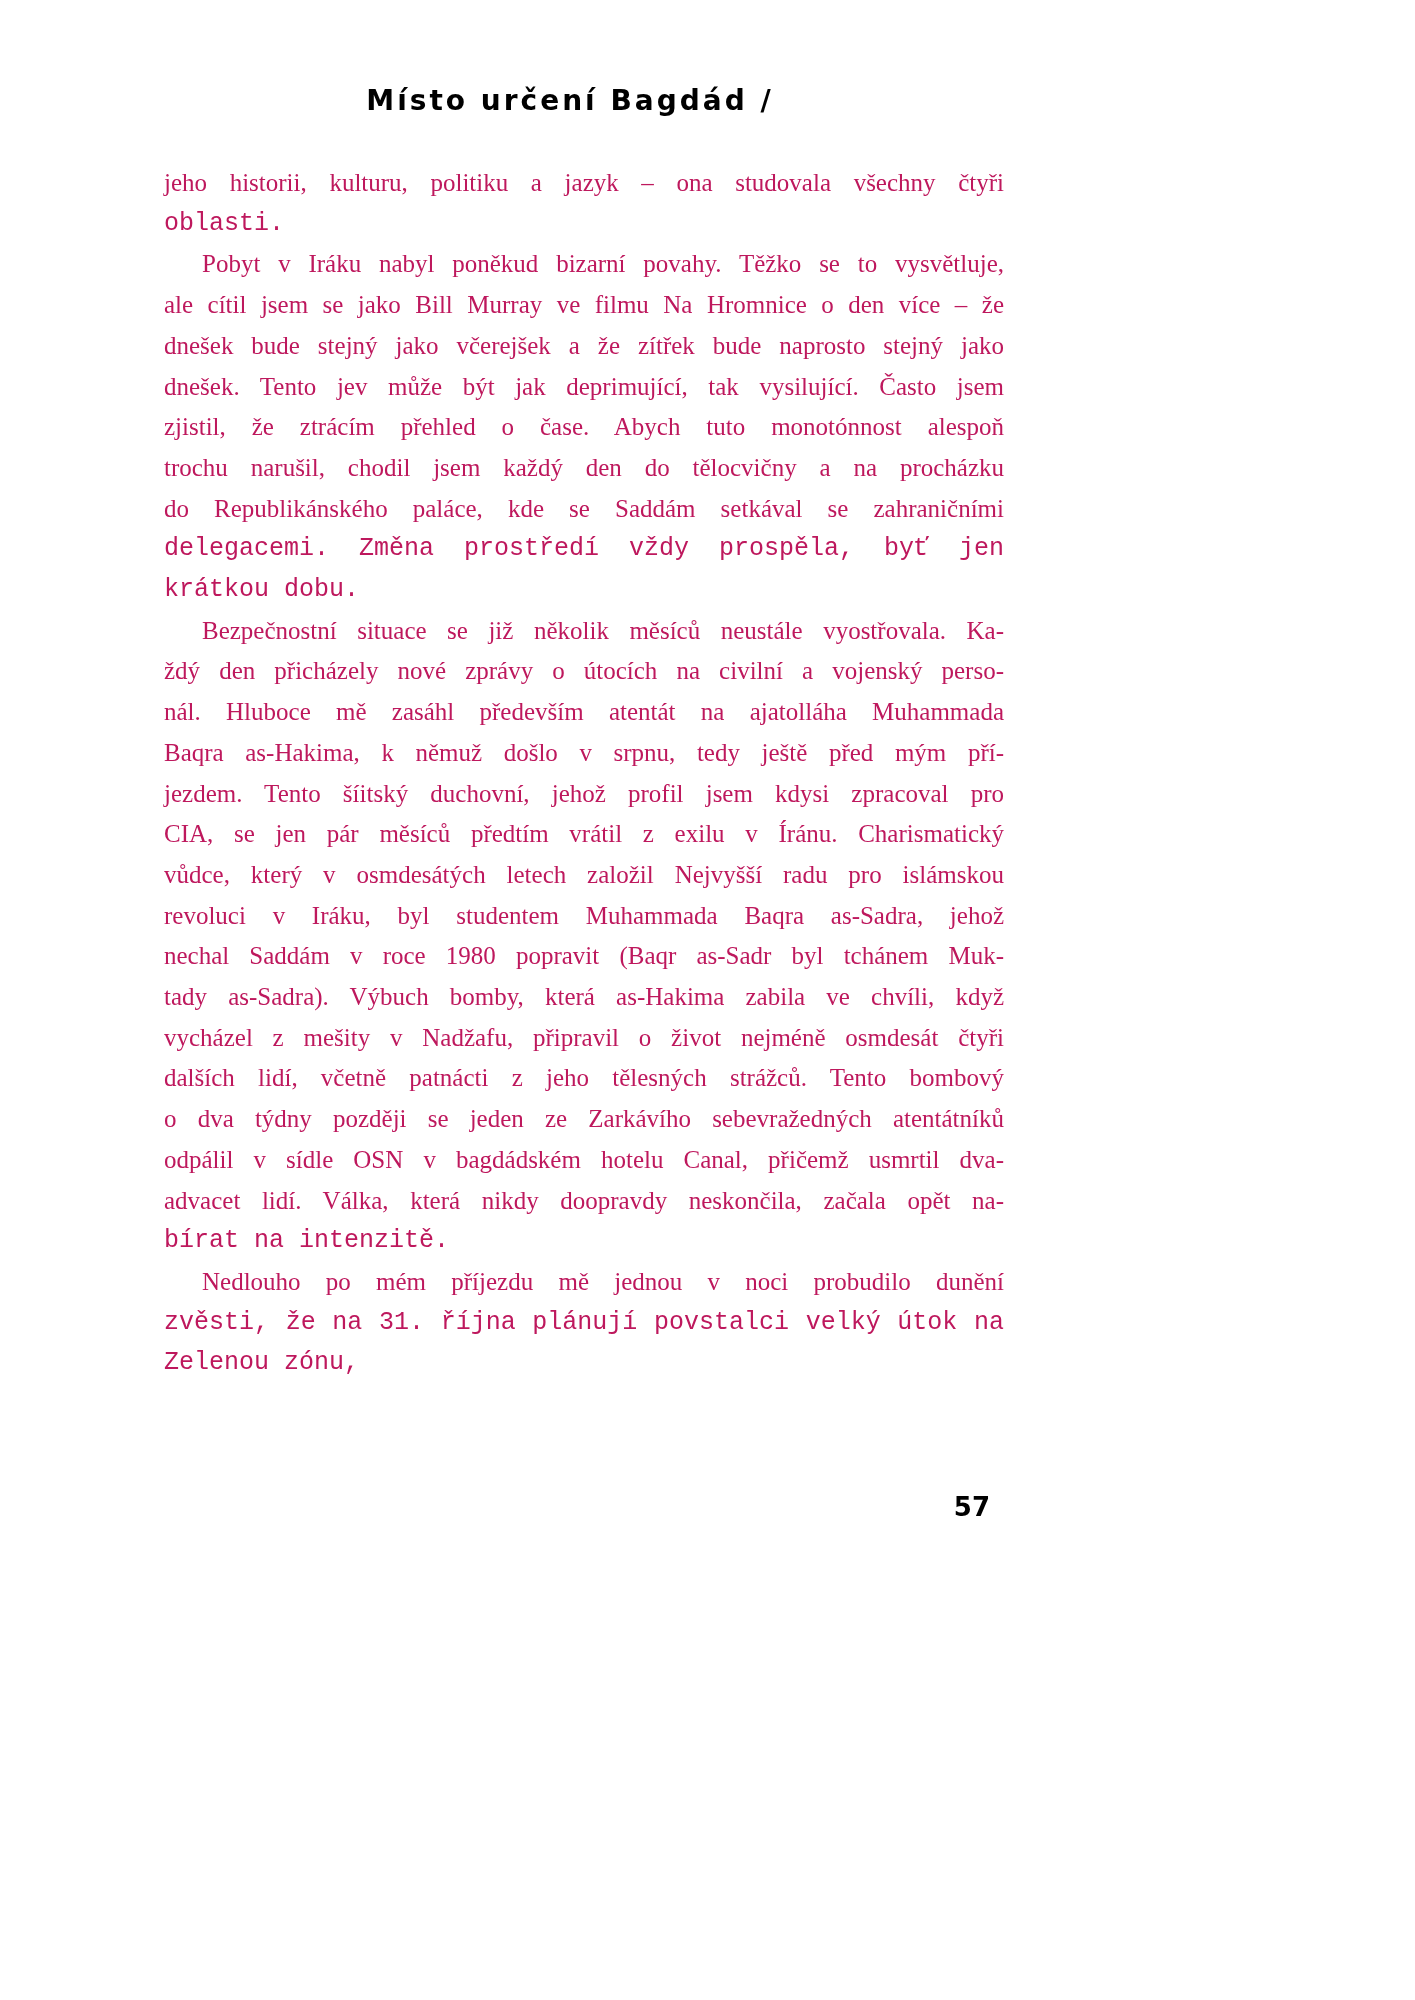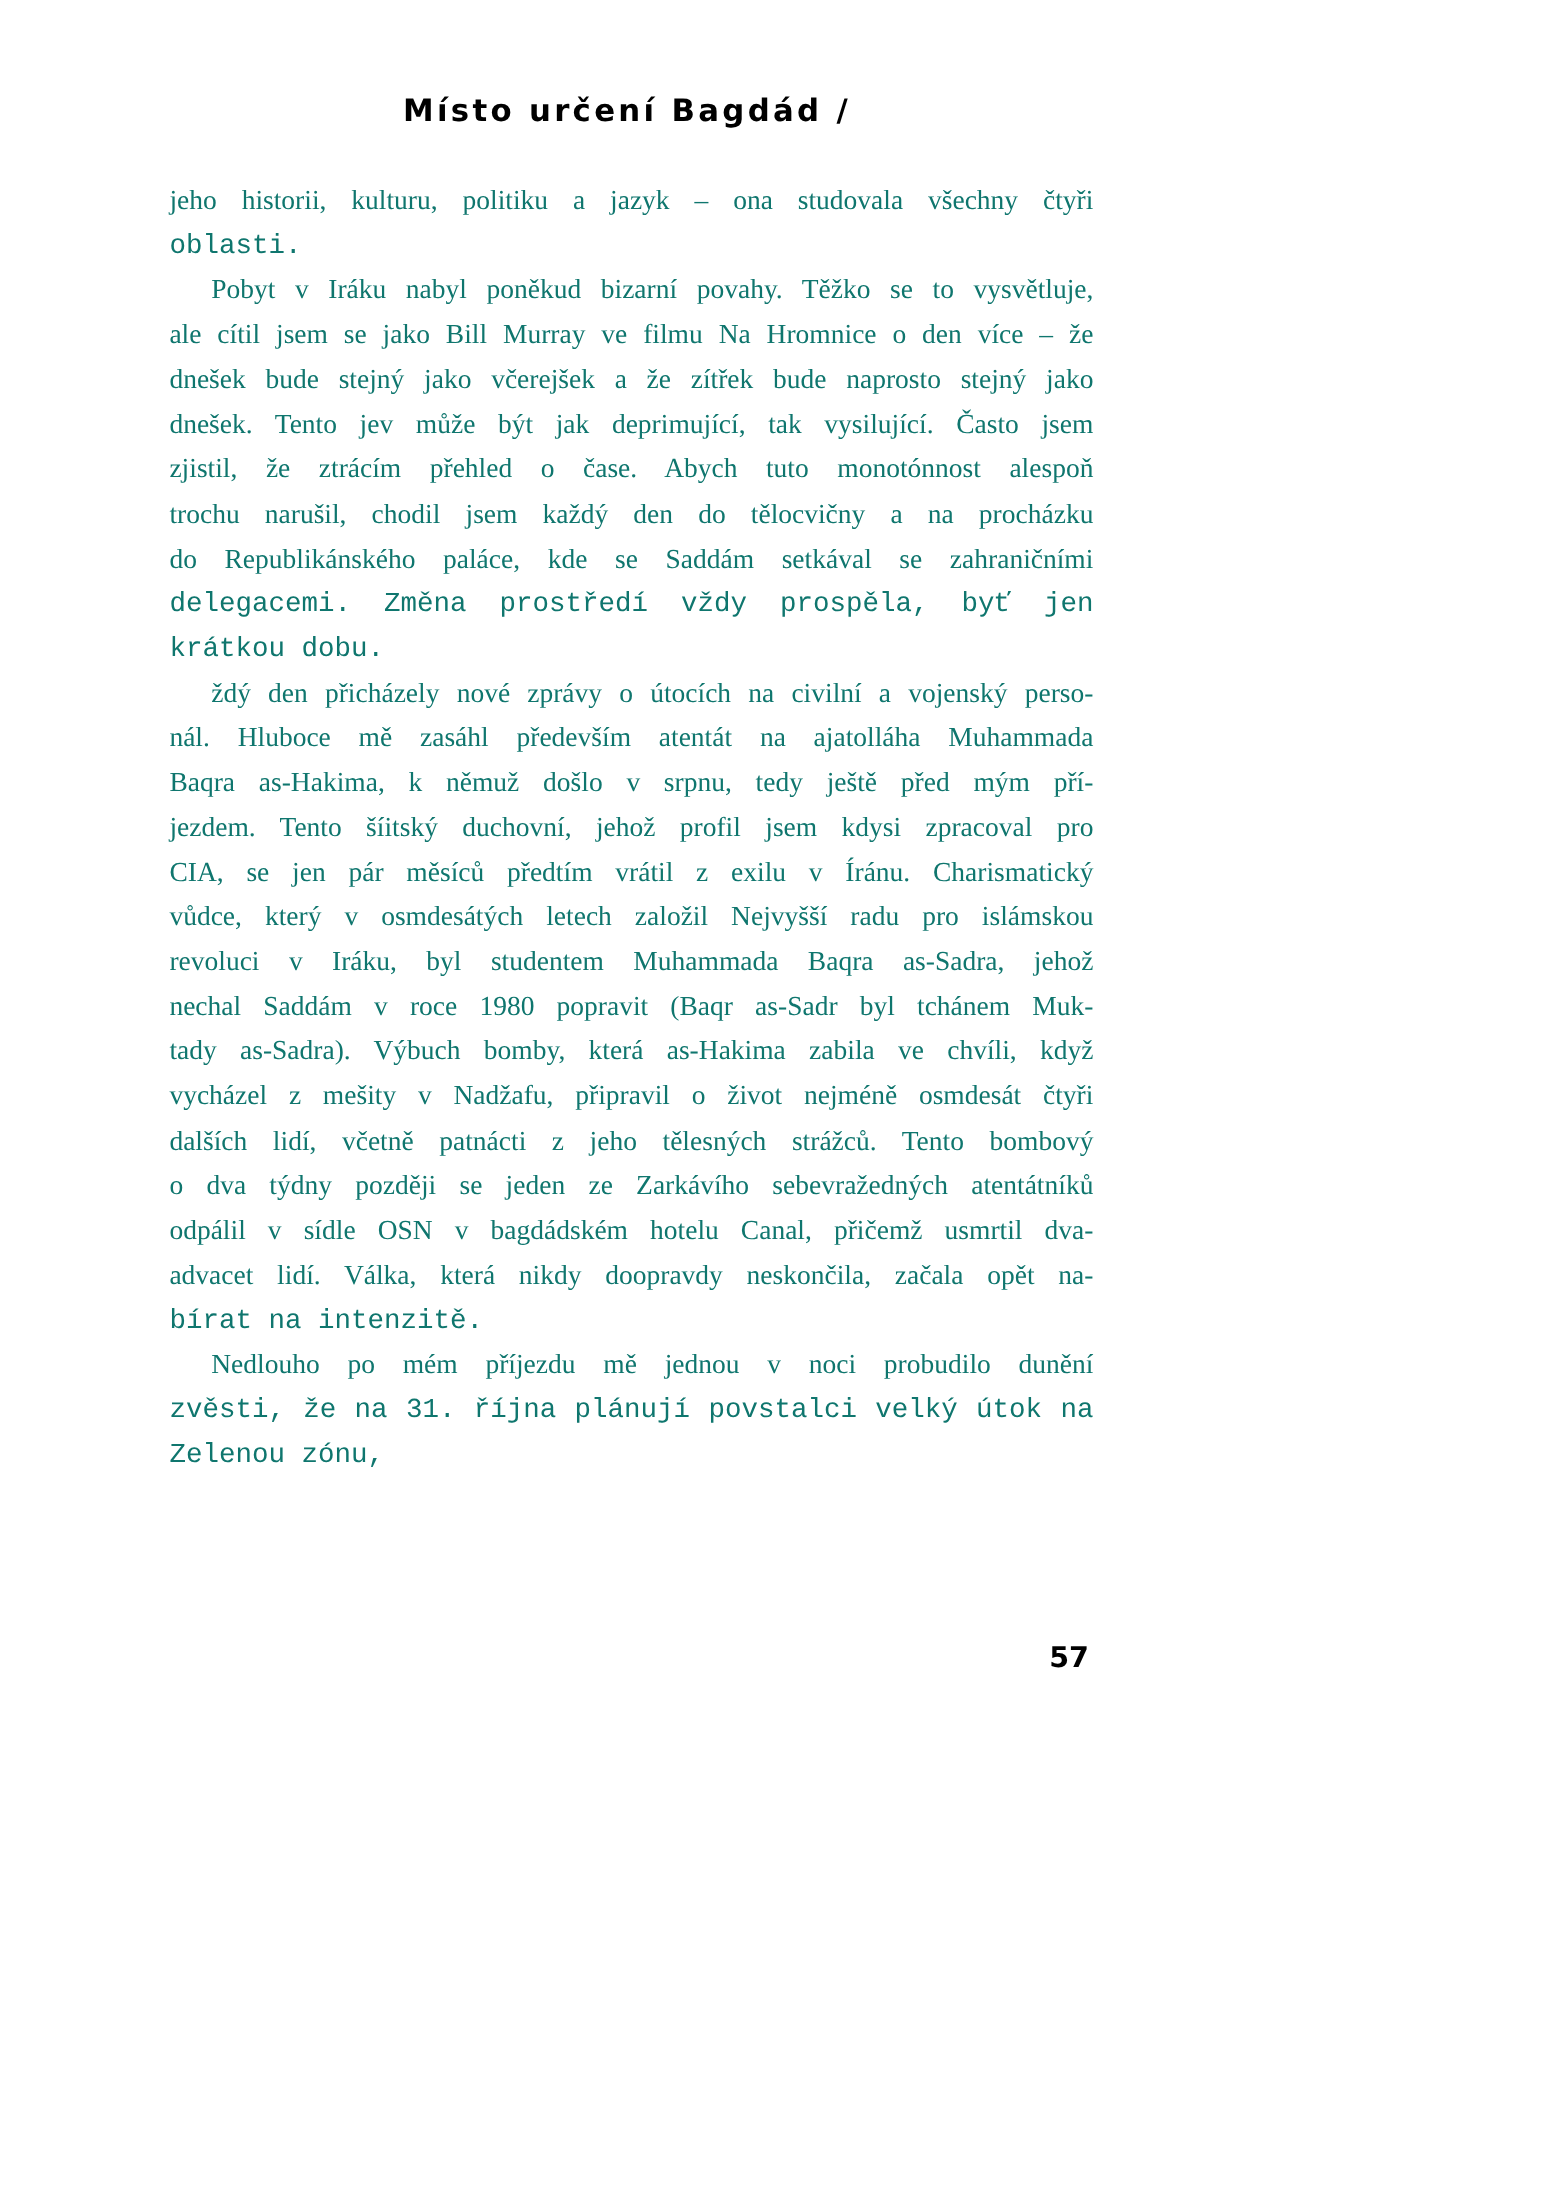--- a/index.html
+++ b/index.html
@@ -36,25 +36,25 @@
     font-weight: 800;
     font-size: 28px;
     letter-spacing: 3px;
     color: #000000;
     white-space: nowrap;
   }
 
   .body-text {
     position: absolute;
     top: 163px;
-    left: 4px;
+    left: 14px;
     width: 840px;
     font-size: 25px;
     line-height: 40.7px;
-    color: #0f766e;
+    color: #be185d;
   }
 
   .paragraph { }
 
   .line {
     text-align: justify;
     text-align-last: justify;
     text-justify: inter-word;
     white-space: normal;
   }
@@ -96,20 +96,21 @@
           <div class="line">Pobyt v Iráku nabyl poněkud bizarní povahy. Těžko se to vysvětluje,</div>
           <div class="line">ale cítil jsem se jako Bill Murray ve filmu Na Hromnice o den více – že</div>
           <div class="line">dnešek bude stejný jako včerejšek a že zítřek bude naprosto stejný jako</div>
           <div class="line">dnešek. Tento jev může být jak deprimující, tak vysilující. Často jsem</div>
           <div class="line">zjistil, že ztrácím přehled o čase. Abych tuto monotónnost alespoň</div>
           <div class="line">trochu narušil, chodil jsem každý den do tělocvičny a na procházku</div>
           <div class="line">do Republikánského paláce, kde se Saddám setkával se zahraničními</div>
           <div class="line last">delegacemi. Změna prostředí vždy prospěla, byť jen krátkou dobu.</div>
         </div>
         <div class="paragraph indent">
+          <div class="line">Bezpečnostní situace se již několik měsíců neustále vyostřovala. Ka-</div>
           <div class="line">ždý den přicházely nové zprávy o útocích na civilní a vojenský perso-</div>
           <div class="line">nál. Hluboce mě zasáhl především atentát na ajatolláha Muhammada</div>
           <div class="line">Baqra as-Hakima, k němuž došlo v srpnu, tedy ještě před mým pří-</div>
           <div class="line">jezdem. Tento šíitský duchovní, jehož profil jsem kdysi zpracoval pro</div>
           <div class="line">CIA, se jen pár měsíců předtím vrátil z exilu v Íránu. Charismatický</div>
           <div class="line">vůdce, který v osmdesátých letech založil Nejvyšší radu pro islámskou</div>
           <div class="line">revoluci v Iráku, byl studentem Muhammada Baqra as-Sadra, jehož</div>
           <div class="line">nechal Saddám v roce 1980 popravit (Baqr as-Sadr byl tchánem Muk-</div>
           <div class="line">tady as-Sadra). Výbuch bomby, která as-Hakima zabila ve chvíli, když</div>
           <div class="line">vycházel z mešity v Nadžafu, připravil o život nejméně osmdesát čtyři</div>

